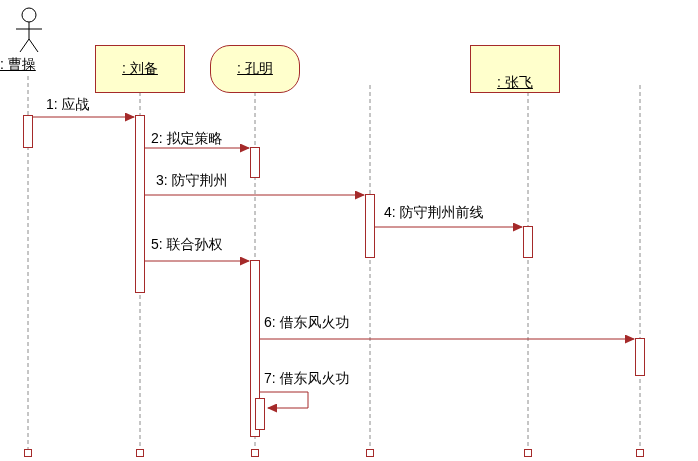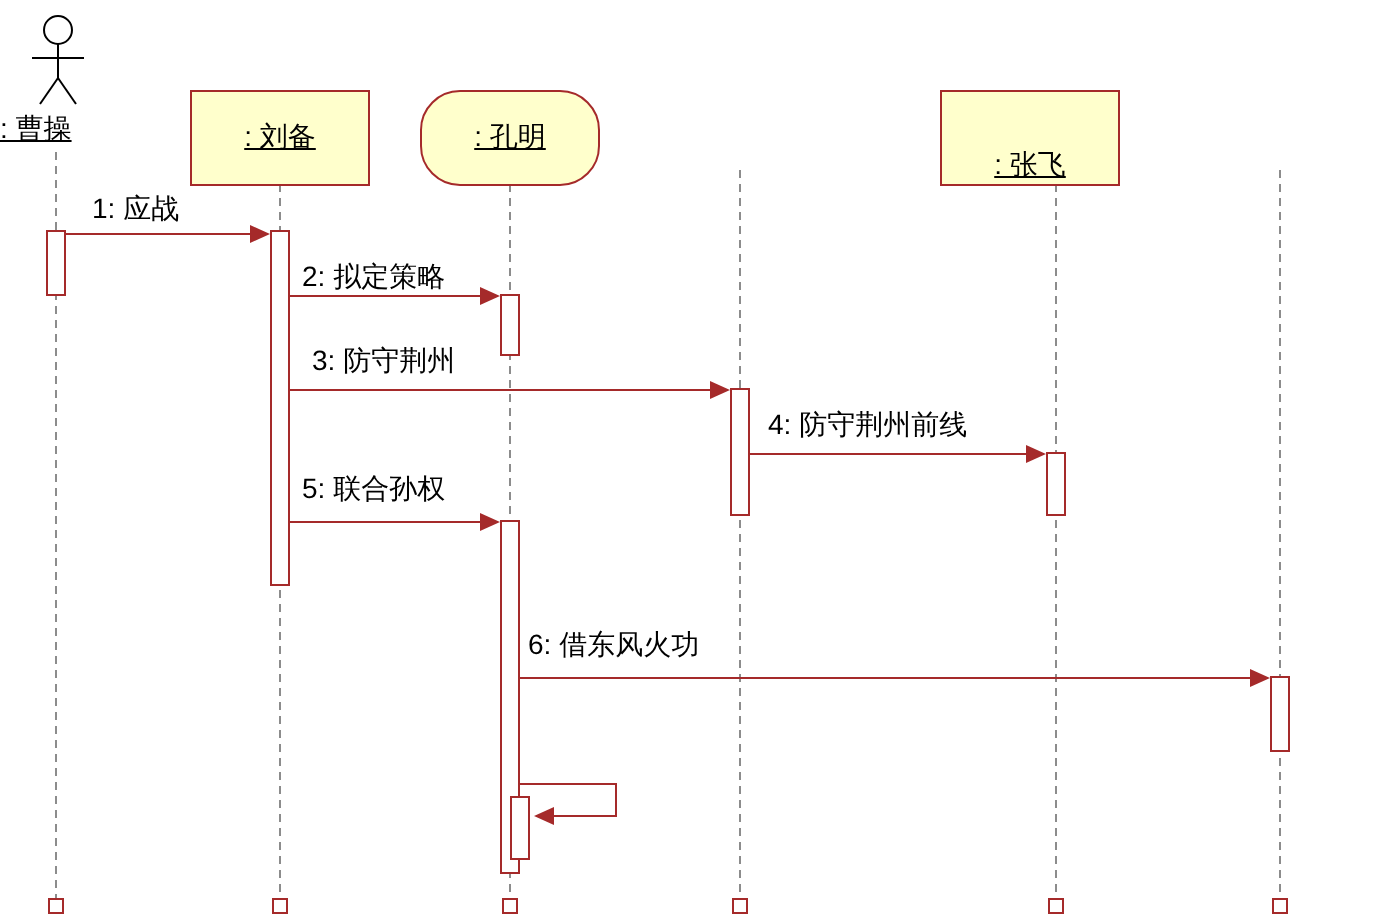--- a/index.html
+++ b/index.html
@@ -78,20 +78,21 @@
   <div class="act" style="left:250px; top:260px; height:177px;"></div>
   <div class="act" style="left:635px; top:338px; height:38px;"></div>
   <div class="act" style="left:255px; top:398px; height:32px;"></div>
 
   <div class="msg" style="left:46px;  top:96px;">1: 应战</div>
   <div class="msg" style="left:151px; top:130px;text-align:right;">2: 拟定策略</div>
   <div class="msg" style="left:156px; top:172px;">3: 防守荆州</div>
   <div class="msg" style="left:384px; top:204px;">4: 防守荆州前线</div>
   <div class="msg" style="left:151px; top:236px;">5: 联合孙权</div>
   <div class="msg" style="left:264px; top:314px;">6: 借东风火功</div>
+  <div class="msg" style="left:264px; top:370px;">7: 借东风火功</div>
 
   <div class="endmark" style="left:24px;"></div>
   <div class="endmark" style="left:136px;"></div>
   <div class="endmark" style="left:251px;"></div>
   <div class="endmark" style="left:366px;"></div>
   <div class="endmark" style="left:524px;"></div>
   <div class="endmark" style="left:636px;"></div>
 
 </div>
 

